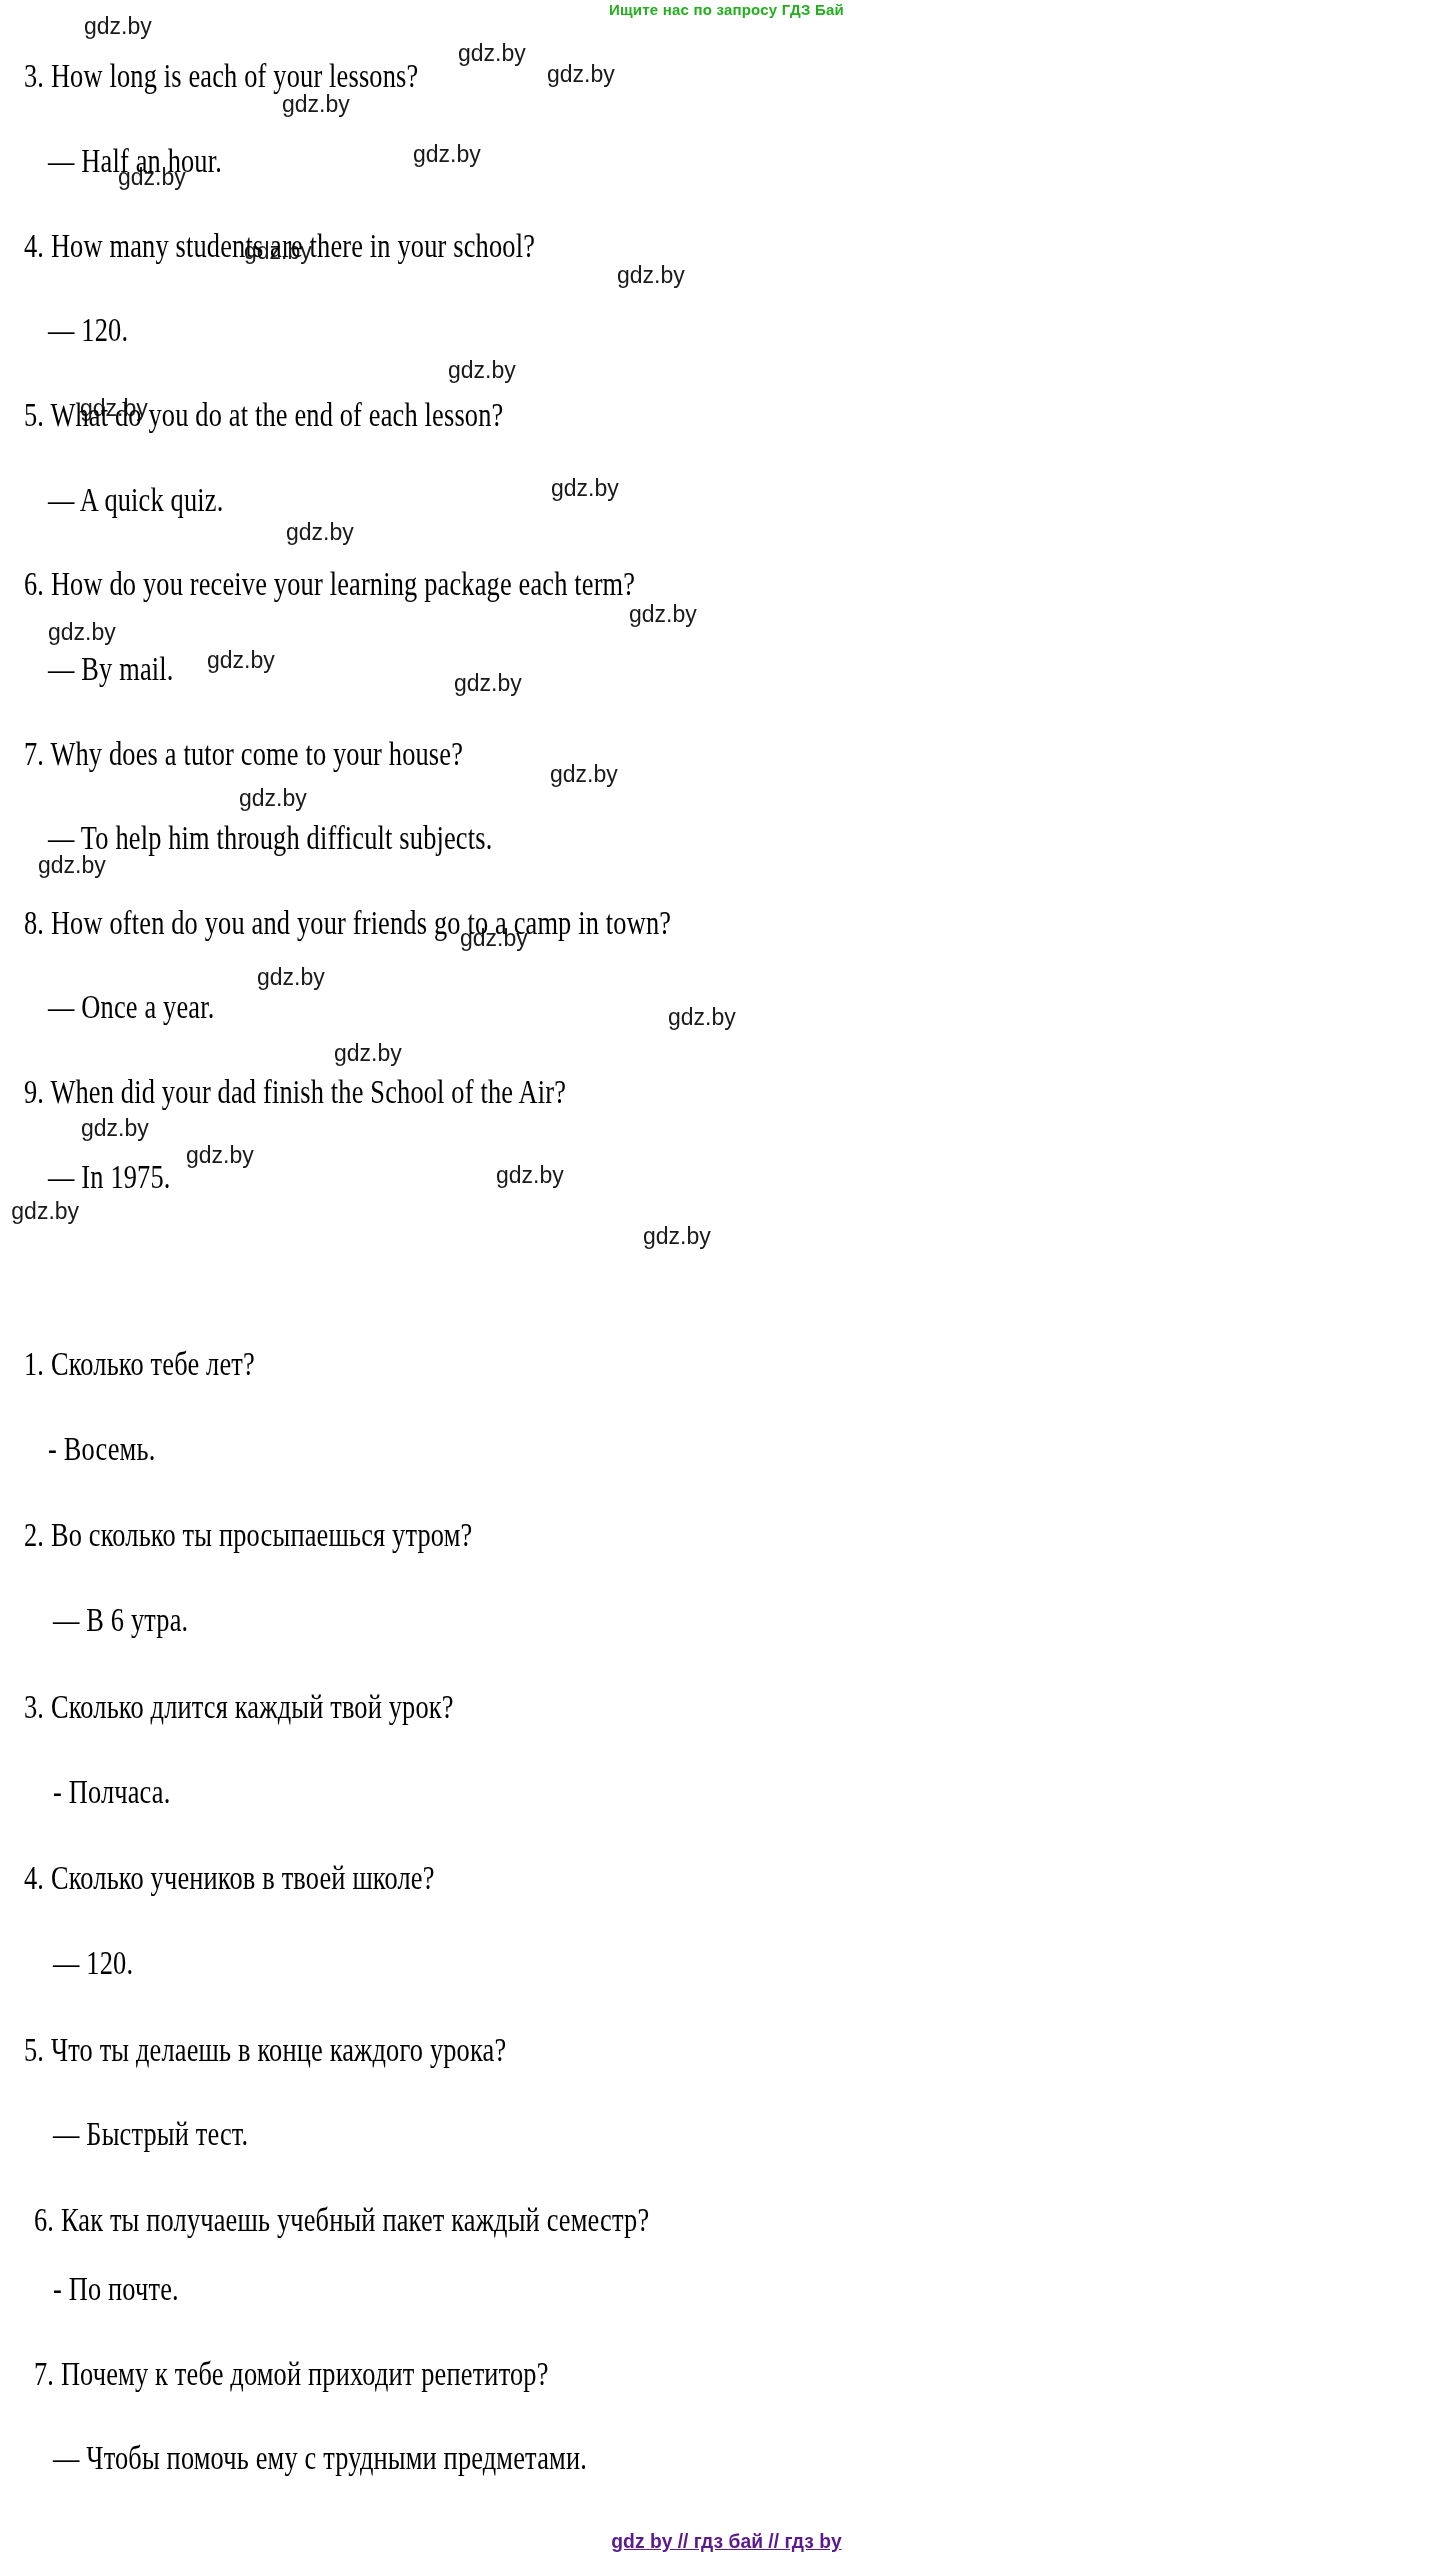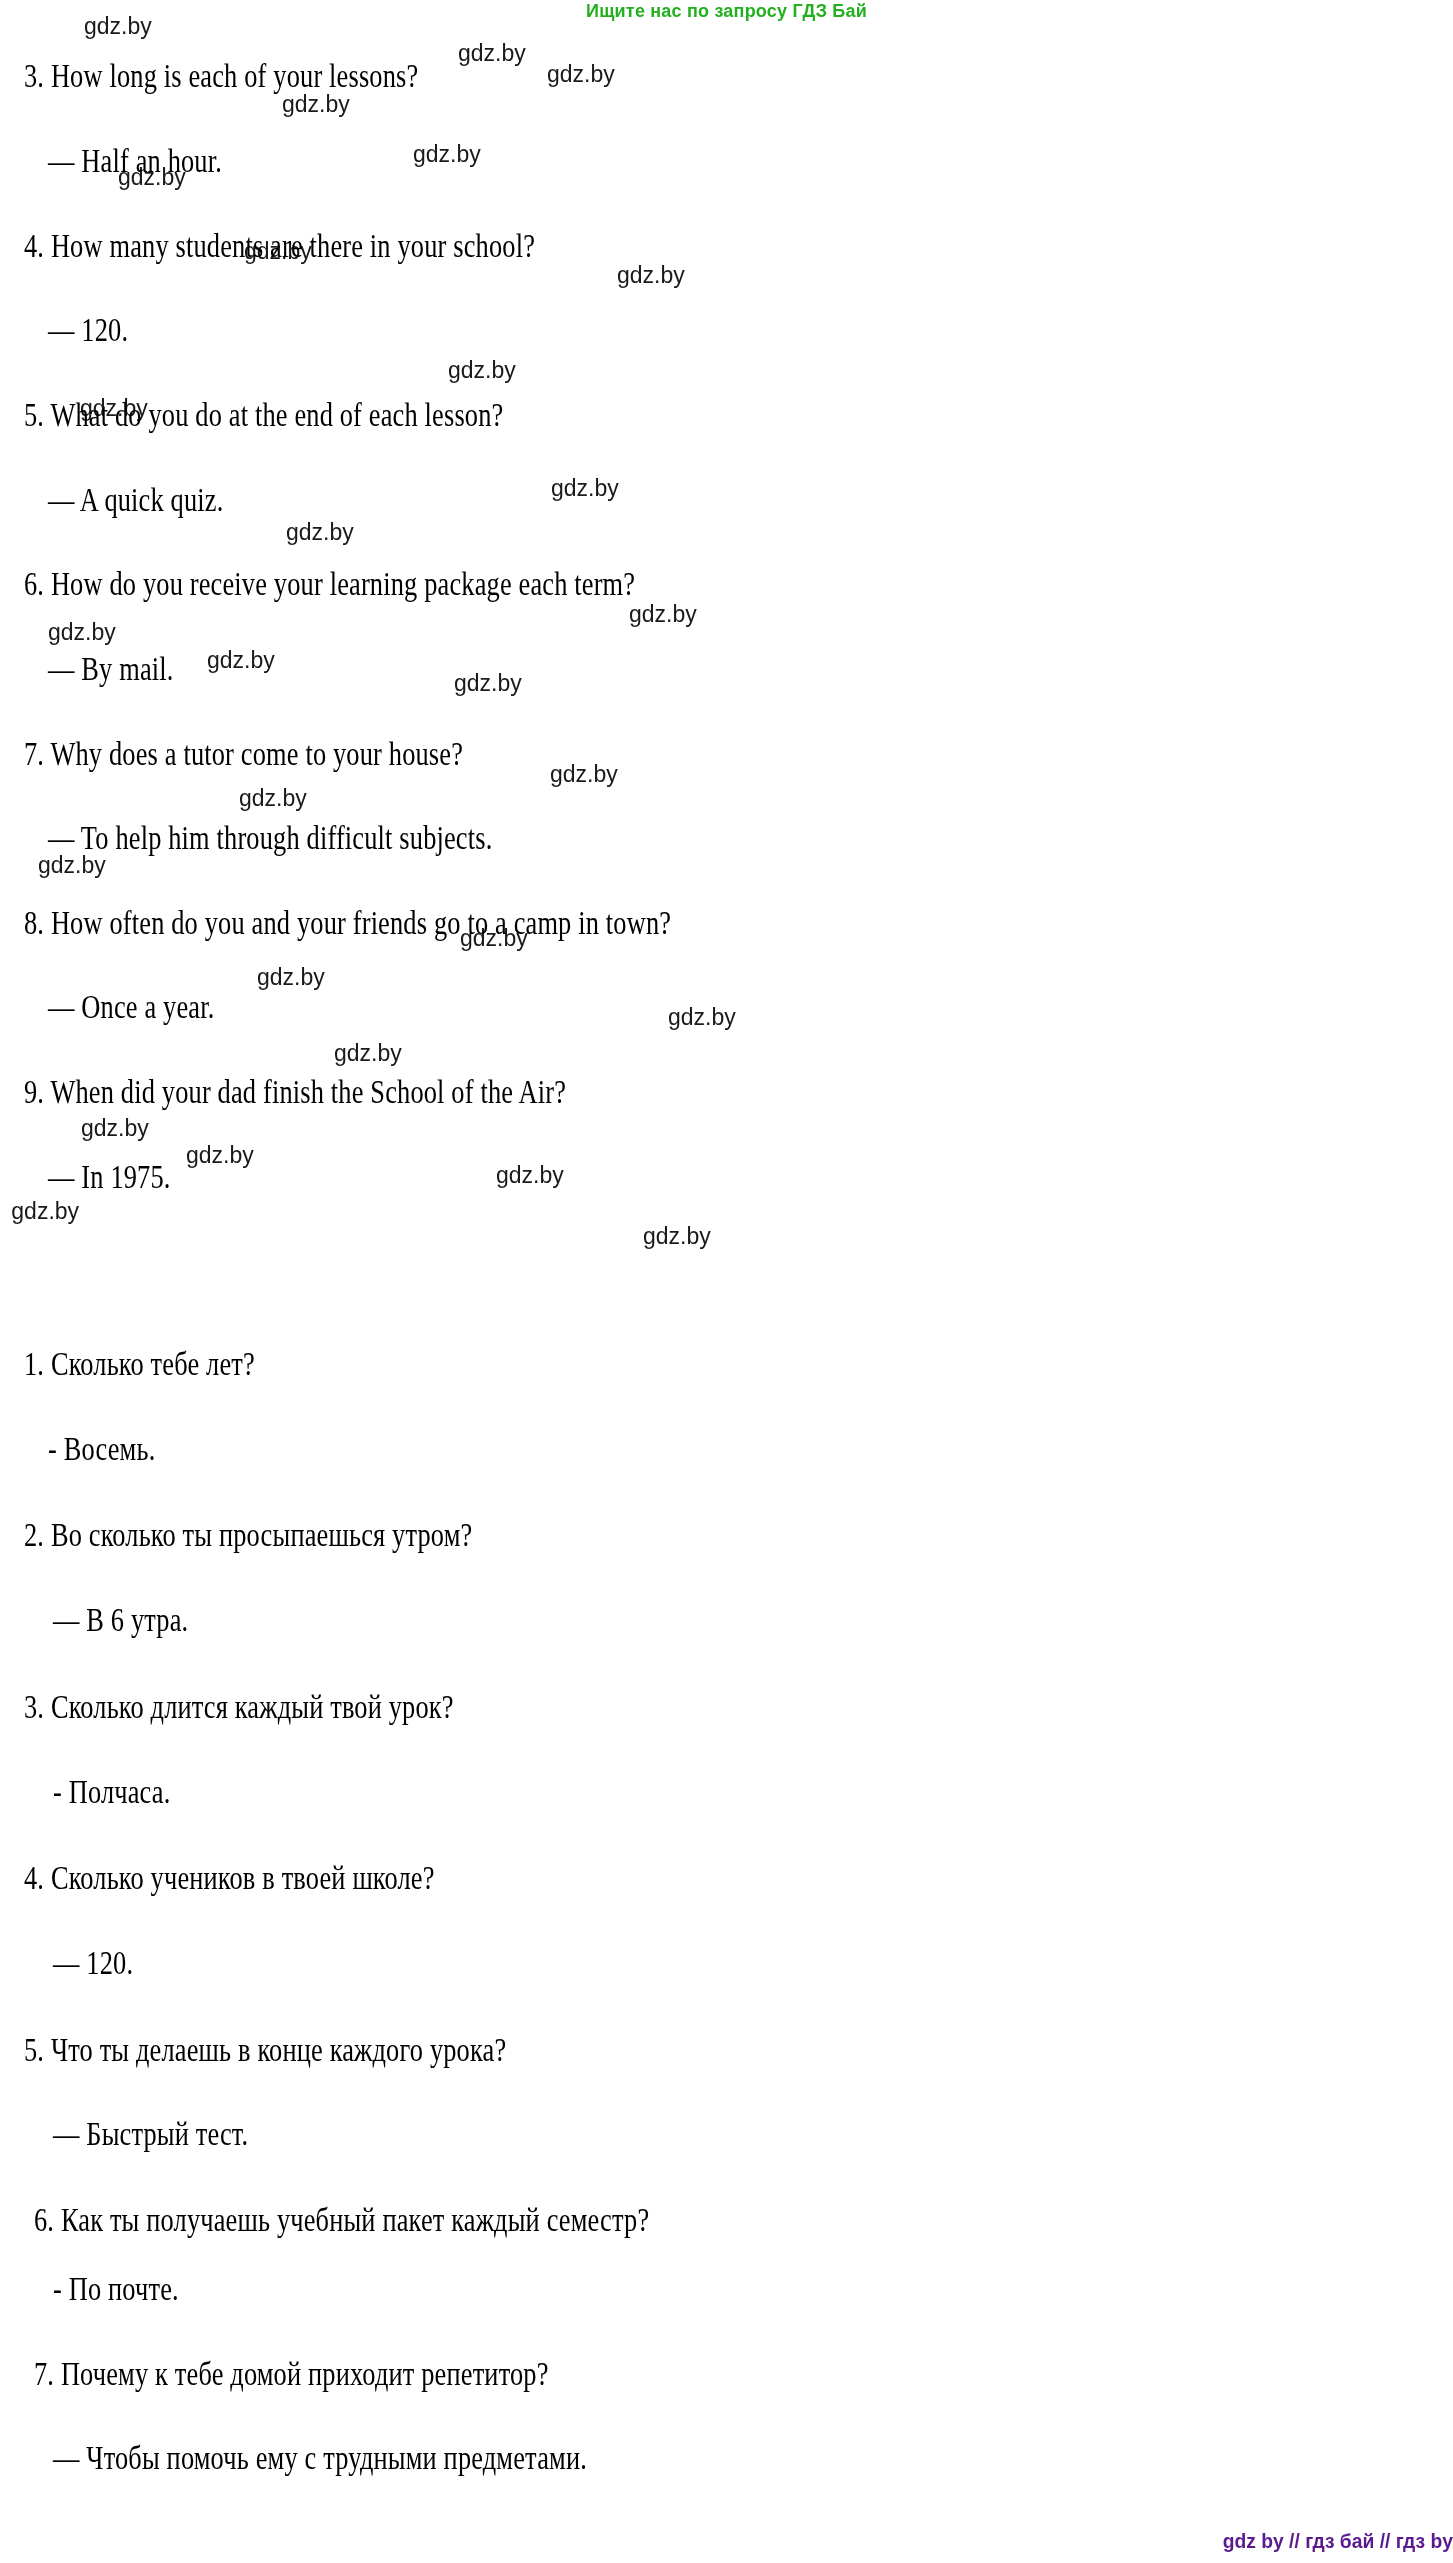--- a/index.html
+++ b/index.html
@@ -22,38 +22,39 @@
 
   
   .promo {
     position: absolute;
     top: 0.8px;
     left: 0;
     width: 1453px;
     text-align: center;
     font-family: "Liberation Sans", "DejaVu Sans", sans-serif;
     font-weight: 700;
-    font-size: 18px;
+    font-size: 15px;
     letter-spacing: 0.2px;
     color: #22b01e;
     white-space: nowrap;
   }
 
   
   .footer {
     position: absolute;
     left: 0;
     bottom: 9.7px;
     width: 1453px;
-    text-align: right;
+    text-align: center;
     font-family: "Liberation Sans", "DejaVu Sans", sans-serif;
     font-weight: 700;
     font-size: 19.3px;
     color: #5b1a8f;
     white-space: nowrap;
+    text-decoration: underline;
   }
 
   
   .wm {
     position: absolute;
     font-family: "Liberation Sans", "DejaVu Sans", sans-serif;
     font-weight: 400;
     font-size: 23px;
     color: #1a1a1a;
     white-space: nowrap;

